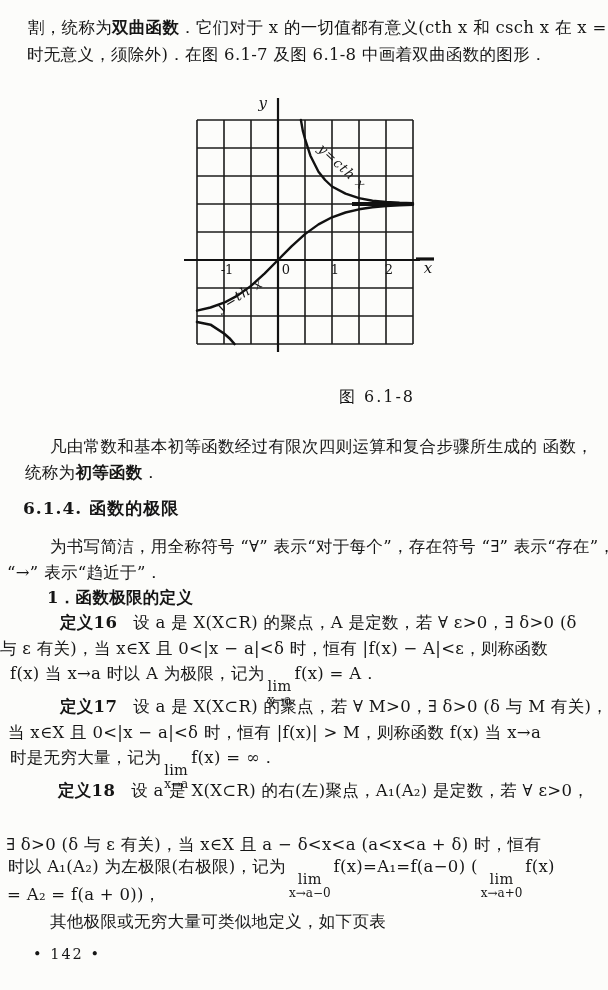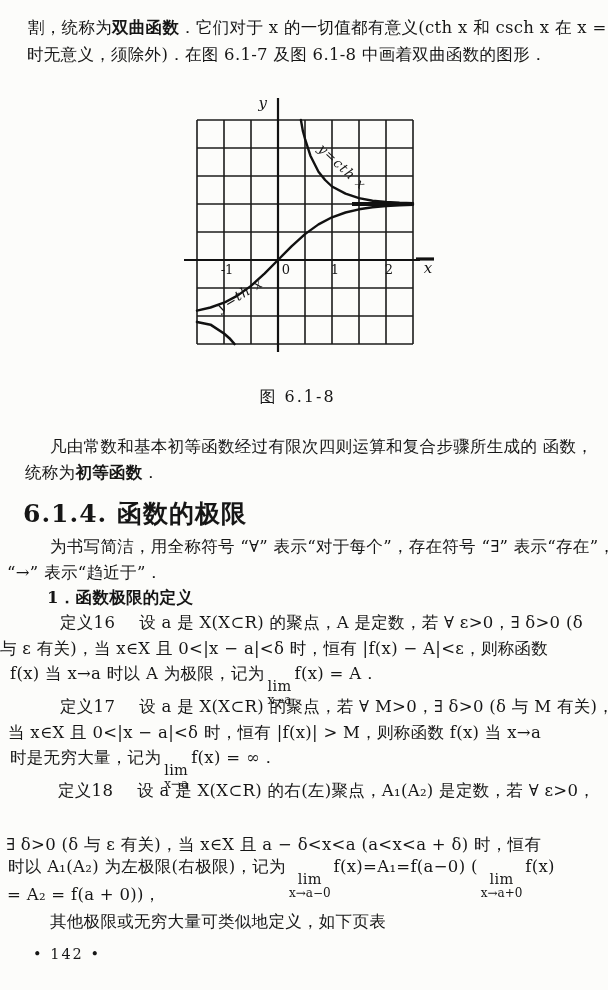--- a/index.html
+++ b/index.html
@@ -16,32 +16,32 @@
     overflow:hidden;
   }
   .line{
     position:absolute;
     font-size:16.5px;
     letter-spacing:0.3px;
     white-space:nowrap;
     line-height:1.25;
   }
   .b{font-weight:700;}
-  .deflabel{font-weight:400;margin-right:24px;}
+  .deflabel{font-weight:700;margin-right:16px;}
   .heading{
     position:absolute;
-    font-size:25px;
+    font-size:17px;
     font-weight:700;
     letter-spacing:1px;
     white-space:nowrap;
   }
   .caption{
     position:absolute;
     left:180px;top:387px;width:235px;
-    text-align:center;
+    text-align:right;
     font-size:16px;
     letter-spacing:2px;
   }
   .lim{
     display:inline-flex;
     flex-direction:column;
     align-items:center;
     vertical-align:-0.75em;
     line-height:1;
     margin:9px 3px;

